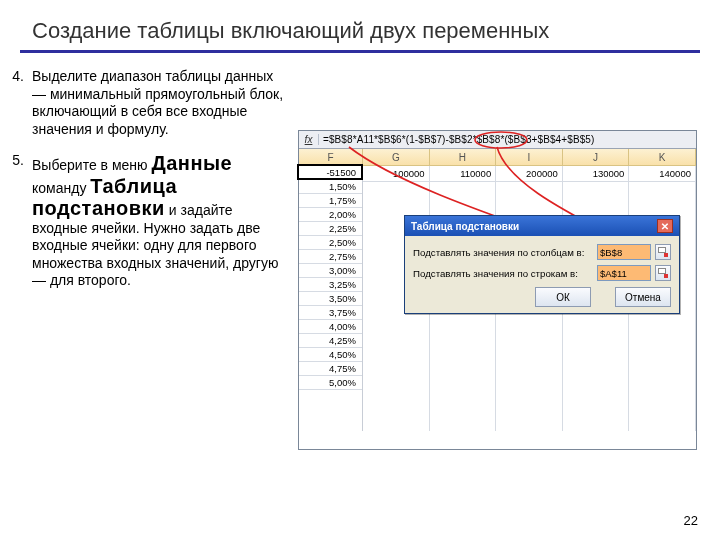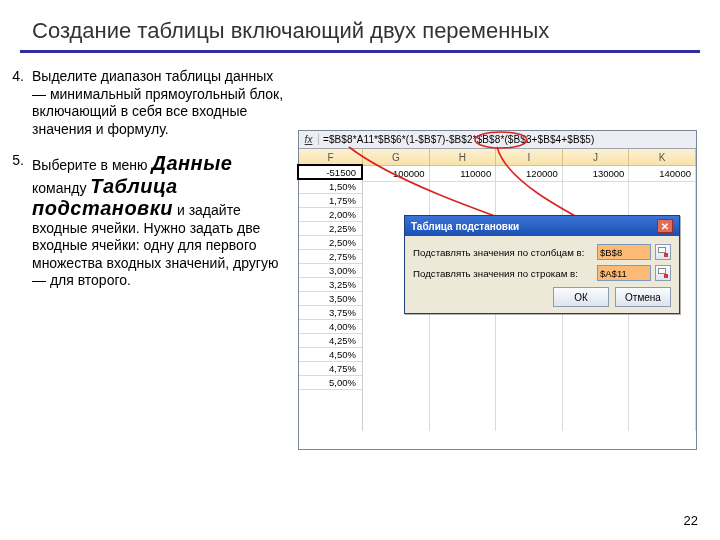--- a/index.html
+++ b/index.html
@@ -4,21 +4,21 @@
 <style>
   *{box-sizing:border-box;}
   body{margin:0;width:720px;height:540px;font-family:Arial,sans-serif;background:#fff;position:relative;overflow:hidden;}
   .slide{width:720px;height:540px;position:relative;}
   .title{position:absolute;left:32px;top:18px;right:32px;font-size:22px;color:#333;}
   .title-bar{position:absolute;left:20px;top:50px;right:20px;height:3px;background:#2e2e9e;}
   .content{position:absolute;left:8px;top:68px;width:278px;font-size:14px;color:#000;line-height:1.25;}
   .li{display:flex;margin-bottom:14px;}
   .li .num{width:24px;flex:none;text-align:right;padding-right:8px;}
   .li .txt{flex:1;}
-  .emph{font-weight:bold;font-style:italic;font-size:20px;letter-spacing:.5px;line-height:1.1;display:inline;text-align:right;}
+  .emph{font-weight:bold;font-size:20px;letter-spacing:.5px;line-height:1.1;display:inline;text-align:right;}
   .page-num{position:absolute;right:22px;bottom:12px;font-size:13px;color:#000;}
 
   
   .shot{position:absolute;left:298px;top:130px;width:399px;height:320px;border:1px solid #7a8798;background:#fff;}
   .fx-row{height:18px;background:#eceef3;border-bottom:1px solid #9aa4b3;display:flex;align-items:center;font-size:10px;}
   .fx-label{width:20px;text-align:center;font-style:italic;color:#333;border-right:1px solid #b7bfcc;text-decoration:underline;}
   .fx-formula{padding:0 4px;font-family:Arial;letter-spacing:.1px;white-space:nowrap;}
   .heads{height:17px;background:linear-gradient(#fdf1d2,#f9e0a8);display:flex;}
   .heads .hc{border-right:1px solid #d9c383;border-bottom:1px solid #d9c383;font-size:10px;color:#555;display:flex;align-items:center;justify-content:center;}
   .grid{position:relative;height:265px;display:flex;}
@@ -33,21 +33,21 @@
   .dlg{position:absolute;left:404px;top:215px;width:276px;border:1px solid #1a3f7a;background:#ece9d8;font-size:10px;box-shadow:1px 1px 0 rgba(0,0,0,.3);}
   .dlg-title{height:20px;background:linear-gradient(#3a74d8,#1b50b4);color:#fff;display:flex;align-items:center;padding:0 6px;font-weight:bold;justify-content:space-between;}
   .dlg-close{width:16px;height:14px;background:#e46a5a;border:1px solid #9d2f20;color:#fff;display:flex;align-items:center;justify-content:center;font-size:10px;}
   .dlg-body{padding:8px 8px 6px 8px;}
   .dlg-row{display:flex;align-items:center;margin-bottom:5px;}
   .dlg-row label{flex:1;font-size:9.7px;}
   .dlg-row input{width:54px;height:16px;border:1px solid #7c9ac0;font-size:9.5px;padding:0 2px;background:#fdba74;}
   .refbtn{width:16px;height:16px;margin-left:4px;border:1px solid #8d9bb2;background:linear-gradient(#fafbfe,#dde5f0);position:relative;}
   .refbtn::before{content:"";position:absolute;left:2px;top:2px;width:6px;height:4px;background:#fff;border:1px solid #888;}
   .refbtn::after{content:"";position:absolute;right:2px;bottom:2px;width:4px;height:4px;background:#d33;}
-  .dlg-btns{display:flex;justify-content:flex-end;gap:6px;margin-top:6px;}
+  .dlg-btns{display:flex;justify-content:flex-end;gap:24px;margin-top:6px;}
   .dlg-btns button{width:56px;height:20px;border:1px solid #8d9bb2;background:linear-gradient(#fafbfe,#dde5f0);font-size:10px;}
 
   svg.arrows{position:absolute;left:0;top:0;width:399px;height:320px;pointer-events:none;}
 </style>
 </head>
 <body>
 
 <div class="slide">
   <div class="title">Создание таблицы включающий двух переменных</div>
   <div class="title-bar"></div>
@@ -102,21 +102,21 @@
         <div class="cell">5,00%</div>
       </div>
       <div class="colrest">
         <div class="col">
             <div class="cell">100000</div>
           </div>
         <div class="col">
             <div class="cell">110000</div>
           </div>
         <div class="col">
-            <div class="cell">120000</div>
+            <div class="cell">200000</div>
           </div>
         <div class="col">
             <div class="cell">130000</div>
           </div>
         <div class="col">
             <div class="cell">140000</div>
           </div>
       </div>
       <div class="sel-box" style="left:-2px;top:-2px;width:66px;height:16px;"></div>
     </div>

